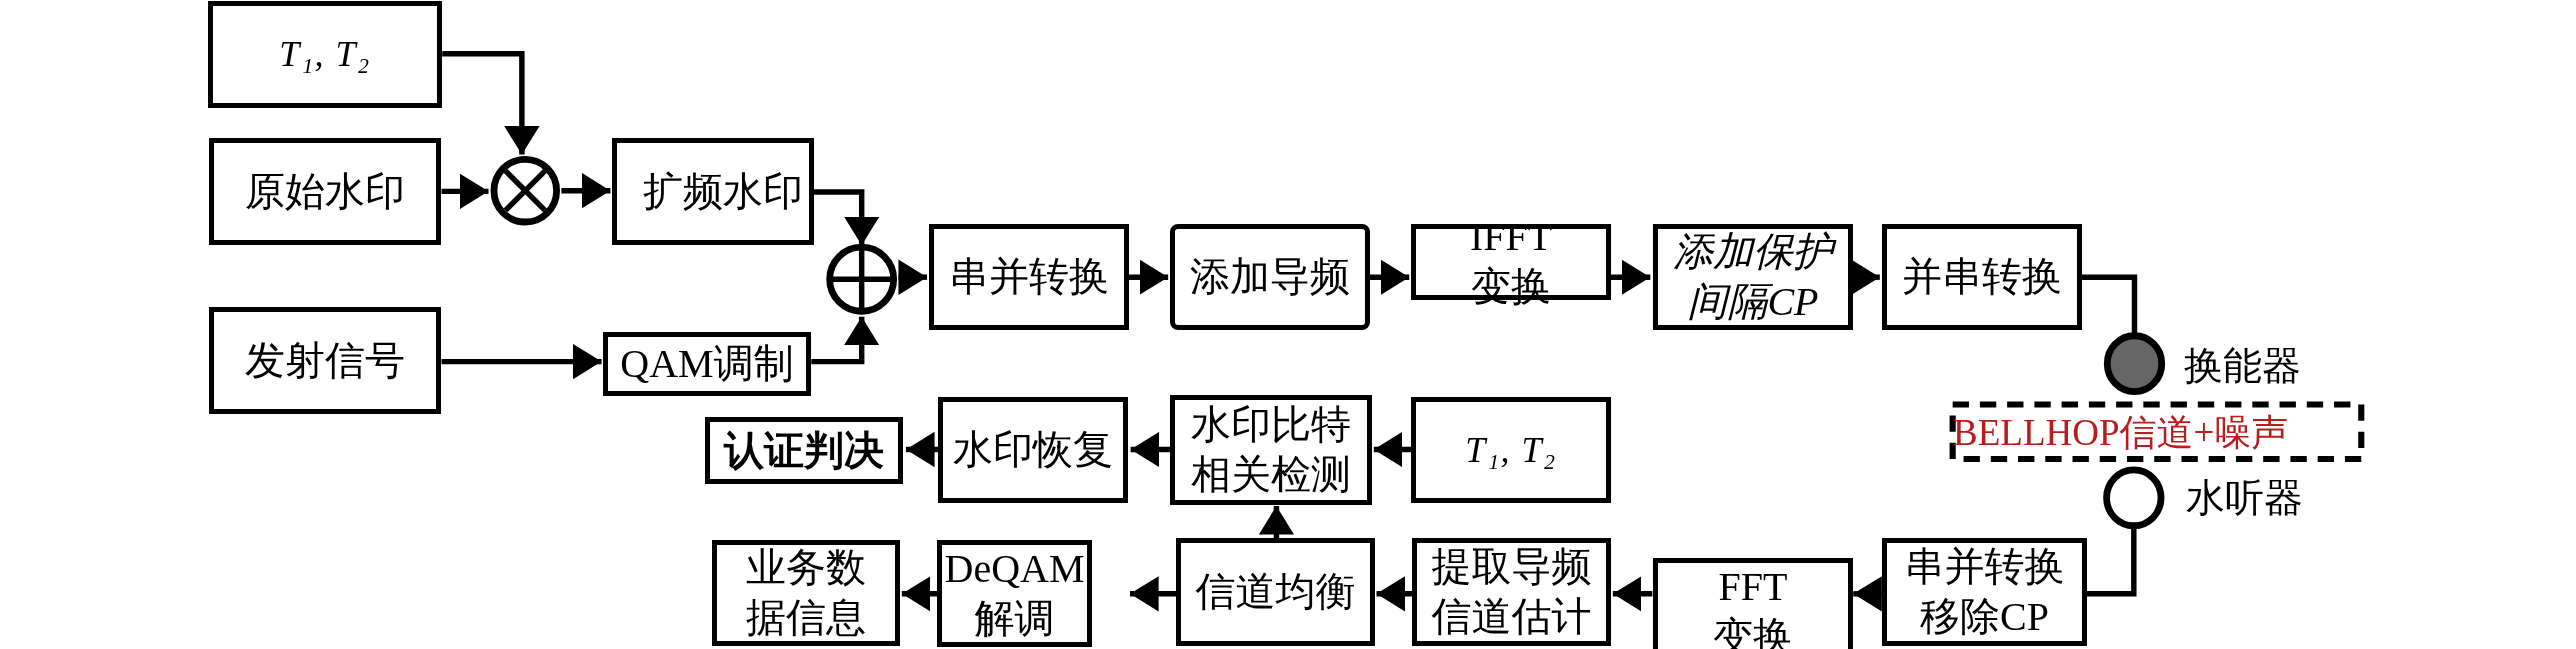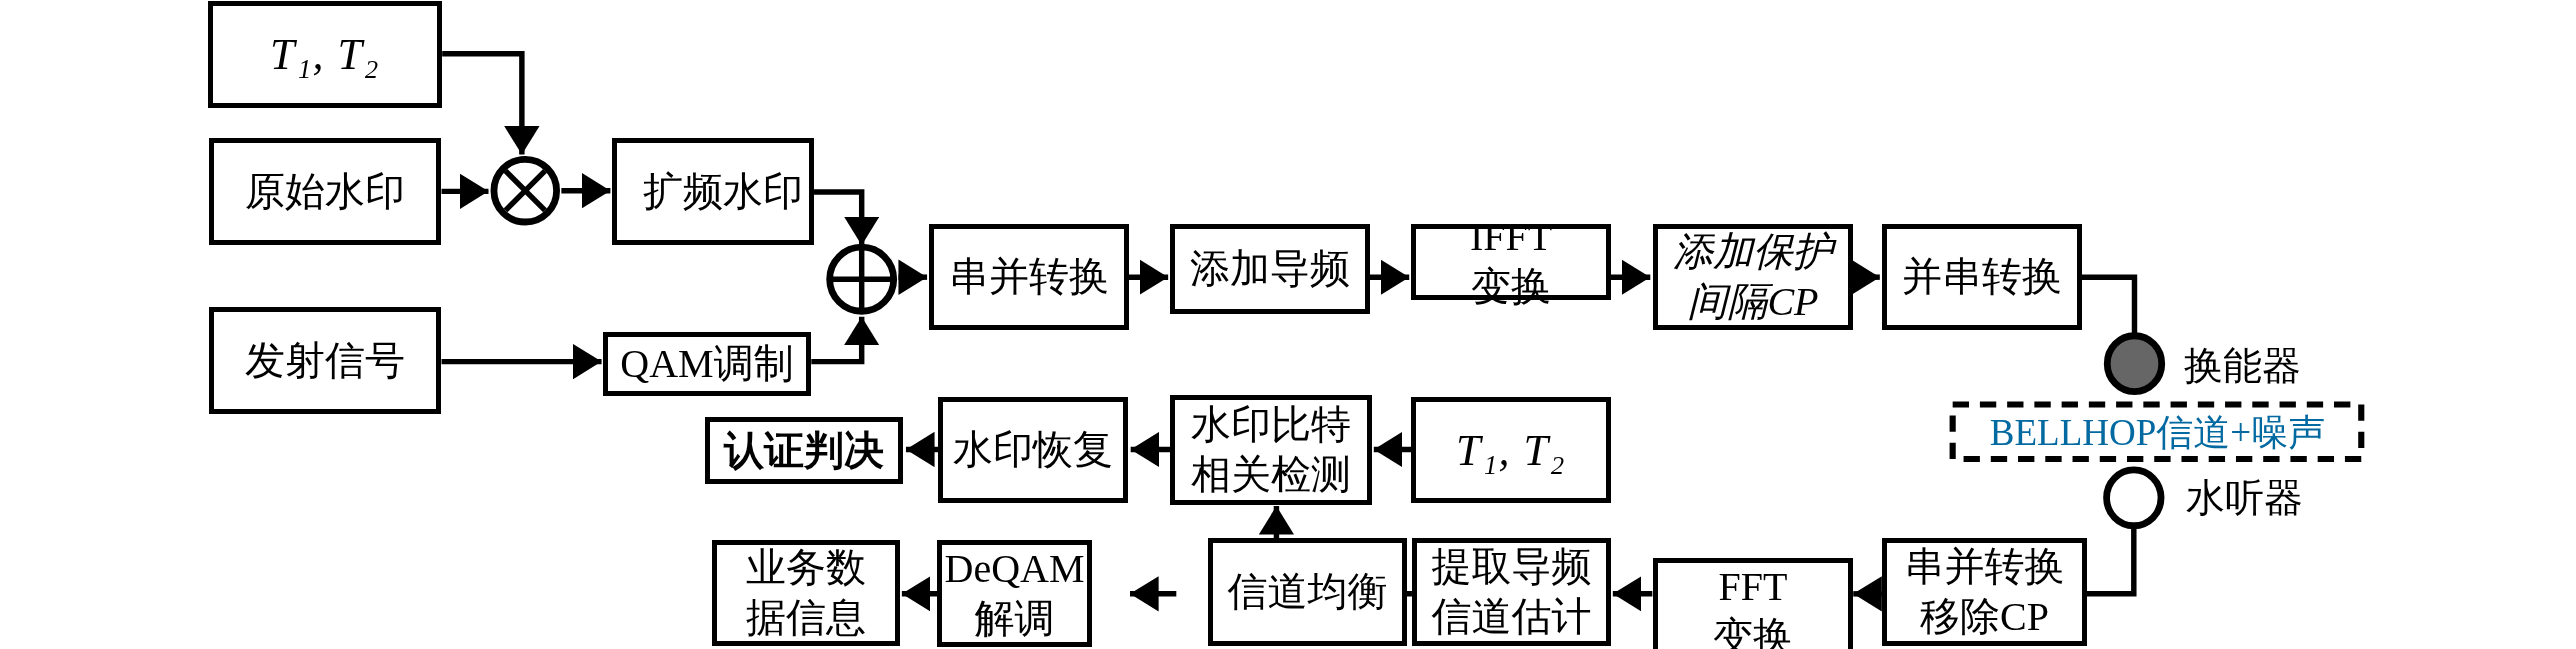--- a/index.html
+++ b/index.html
@@ -31,41 +31,41 @@
     justify-content: center;
     text-align: center;
     font-size: 40px;
     line-height: 1.25;
     color: #000000;
     white-space: pre-line;
     z-index: 2;
   }
   .math {
     font-style: italic;
-    font-size: 44px;
+    font-size: 36px;
     letter-spacing: 1.4px;
   }
   .floatlabel {
     position: absolute;
     font-size: 39px;
     color: #000000;
     white-space: nowrap;
     z-index: 2;
     line-height: 1;
   }
   .dashedbox {
     position: absolute;
     box-sizing: border-box;
     border: none;
     background: transparent;
     display: flex;
     align-items: center;
-    justify-content: center;
+    justify-content: flex-start;
     font-size: 37px;
-    color: #0369a1;
+    color: #b91c1c;
     white-space: nowrap;
     z-index: 2;
     line-height: 1;
   }
 </style>
 </head>
 <body>
 
 <div id="canvas">
 
@@ -123,21 +123,21 @@
   <div class="box" style="left:209px; top:138px; width:232px; height:107px;"><span>原始水印</span></div>
 
   <div class="box" style="left:209px; top:307px; width:232px; height:107px;"><span>发射信号</span></div>
 
   <div class="box" style="left:612px; top:138px; width:202px; height:107px;padding-left:20px;"><span>扩频水印</span></div>
 
   <div class="box" style="left:603px; top:332px; width:208px; height:64px;"><span>QAM调制</span></div>
 
   <div class="box" style="left:929px; top:224px; width:200px; height:106px;"><span>串并转换</span></div>
 
-  <div class="box" style="left:1170px; top:224px; width:200px; height:90px;"><span>添加导频</span></div>
+  <div class="box" style="left:1170px; top:224px; width:200px; height:106px;border-radius:8px;"><span>添加导频</span></div>
 
   <div class="box" style="left:1411px; top:224px; width:200px; height:76px;"><span>IFFT
 变换</span></div>
 
   <div class="box" style="left:1653px; top:224px; width:200px; height:106px;font-style:italic;"><span>添加保护
 间隔CP</span></div>
 
   <div class="box" style="left:1882px; top:224px; width:200px; height:106px;"><span>并串转换</span></div>
 
   <div class="box" style="left:705px; top:417px; width:198px; height:67px;font-weight:bold;"><span>认证判决</span></div>
@@ -148,21 +148,21 @@
 相关检测</span></div>
 
   <div class="box math" style="left:1411px; top:397px; width:200px; height:106px;"><span>T₁, T₂</span></div>
 
   <div class="box" style="left:712px; top:540px; width:188px; height:106px;"><span>业务数
 据信息</span></div>
 
   <div class="box" style="left:937px; top:540px; width:155px; height:107px;"><span>DeQAM
 解调</span></div>
 
-  <div class="box" style="left:1176px; top:538px; width:199px; height:108px;margin-left:32px;"><span>信道均衡</span></div>
+  <div class="box" style="left:1176px; top:538px; width:199px; height:108px;"><span>信道均衡</span></div>
 
   <div class="box" style="left:1412px; top:538px; width:199px; height:108px;"><span>提取导频
 信道估计</span></div>
 
   <div class="box" style="left:1653px; top:538px; width:200px; height:108px;margin-top:20px;"><span>FFT
 变换</span></div>
 
   <div class="box" style="left:1882px; top:538px; width:205px; height:108px;"><span>串并转换
 移除CP</span></div>
 

